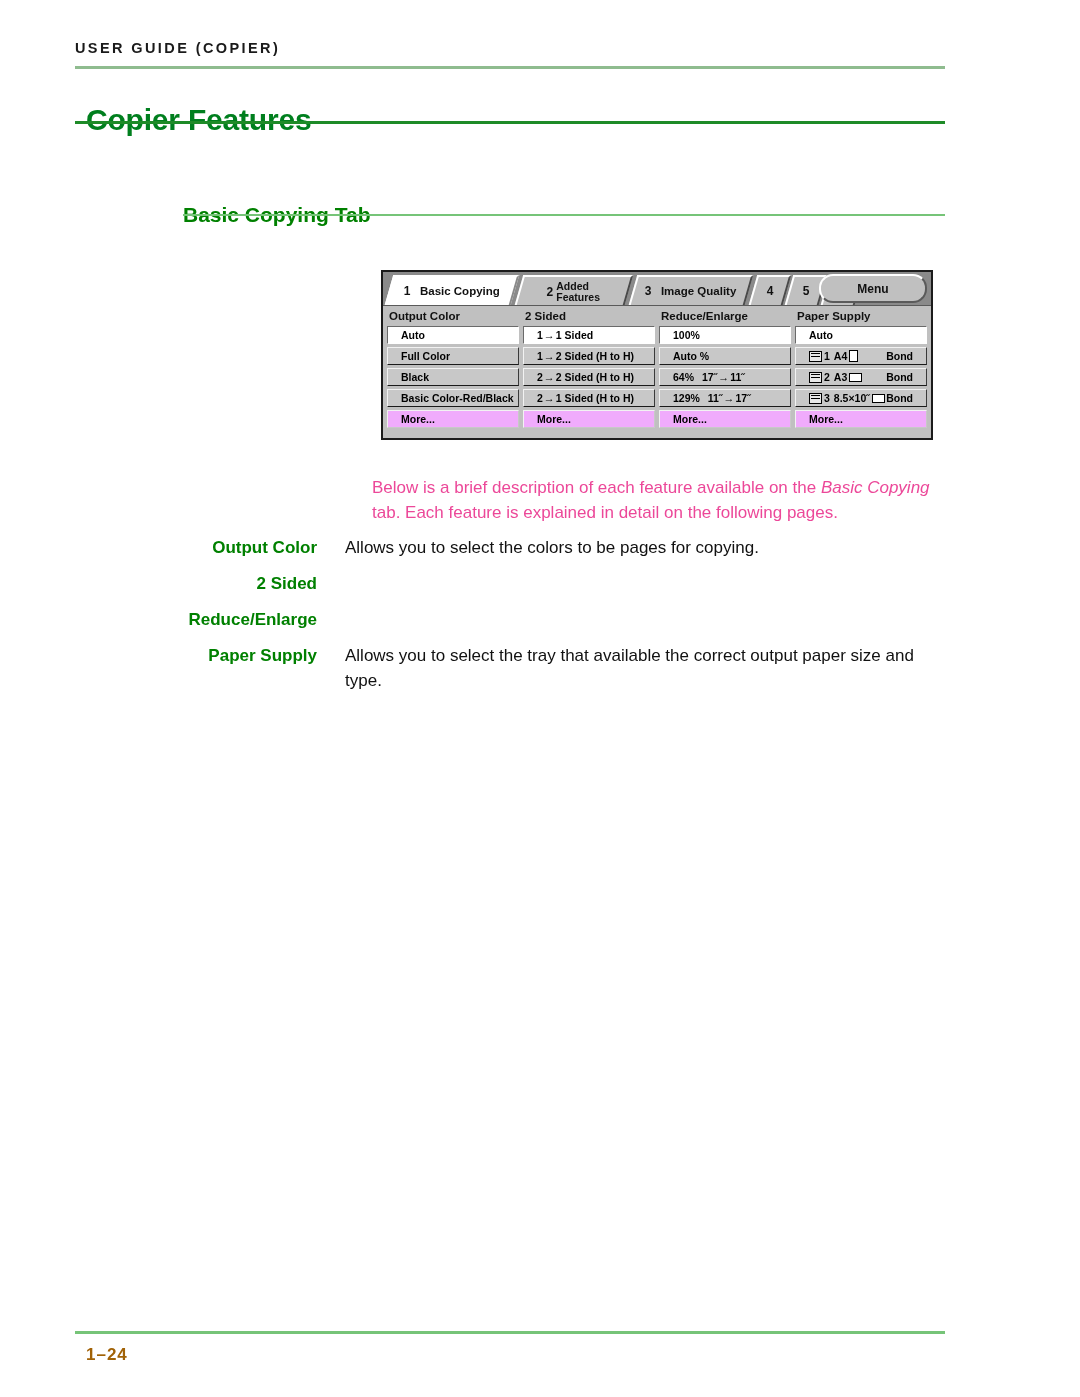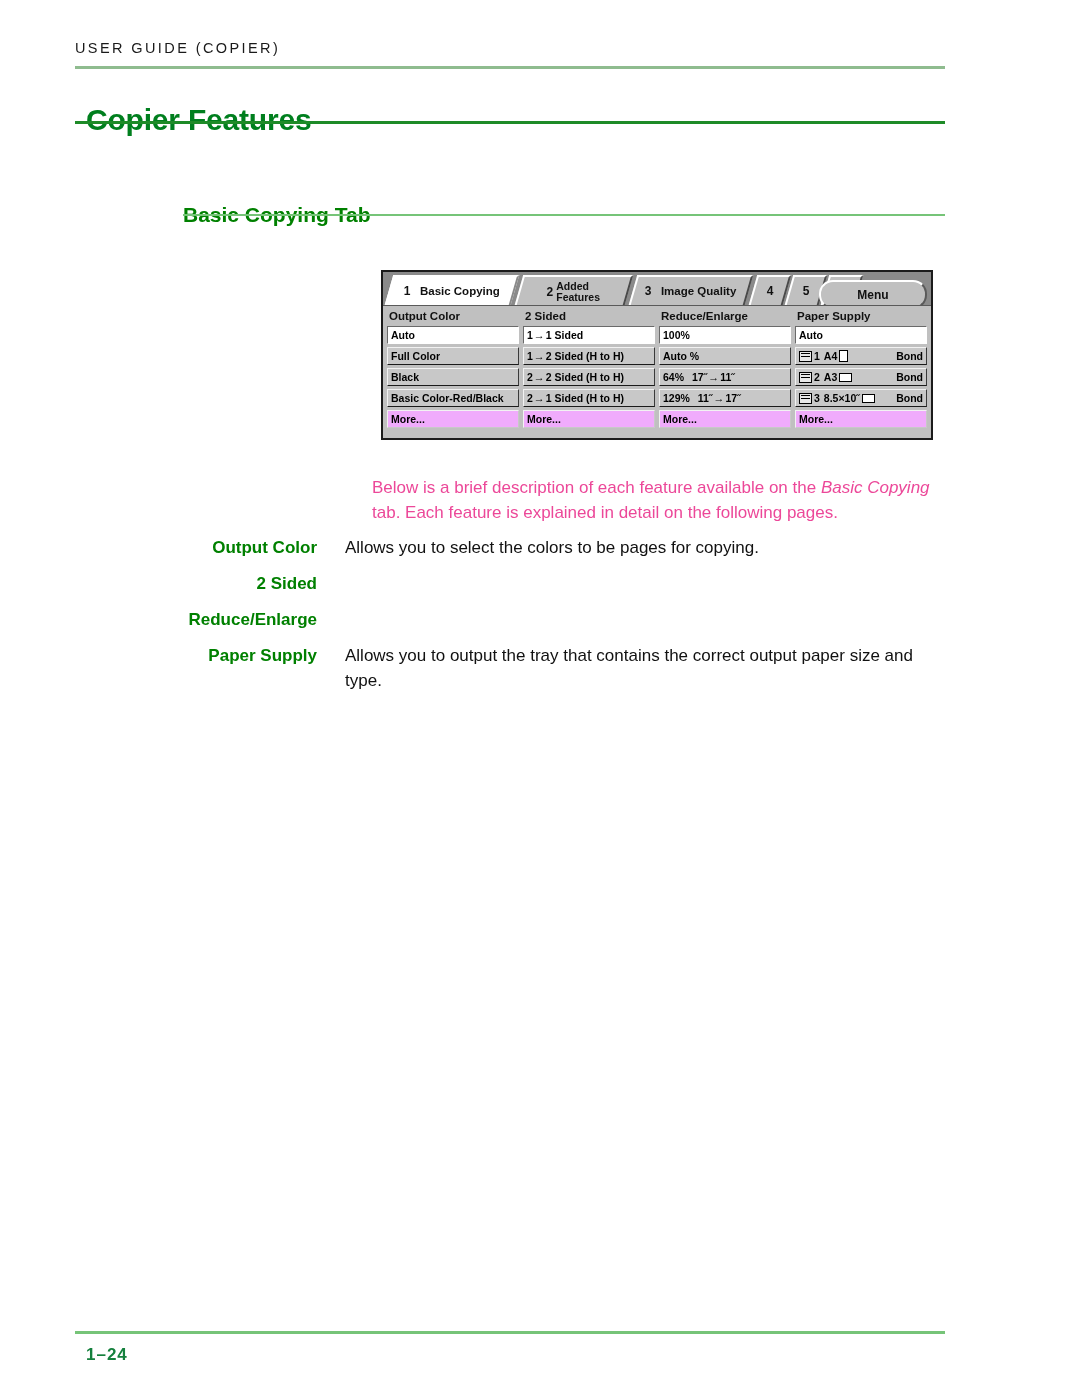--- a/index.html
+++ b/index.html
@@ -16,21 +16,21 @@
     overflow: hidden;
   }
 
   
   .running-header {
     position: absolute;
     left: 75px;
     top: 40px;
     width: 870px;
     font-size: 14.5px;
-    font-weight: 400;
+    font-weight: 700;
     letter-spacing: 2.4px;
     color: #1a1a1a;
   }
   .rule-header {
     position: absolute;
     left: 75px;
     top: 66px;
     width: 870px;
     height: 3px;
     background: #8FBC8F;
@@ -131,21 +131,21 @@
   }
   .tab-twoline .tab-stack {
     display: flex;
     flex-direction: column;
     align-items: flex-start;
     font-size: 10.5px;
   }
 
   .tab-menu {
     position: absolute;
-    top: 8px;
+    top: 2px;
     right: 4px;
     width: 108px;
     height: 29px;
     background: #c0c0c0;
     border: 2px solid #ffffff;
     border-right-color: #5a5a5a;
     border-bottom-color: #5a5a5a;
     border-radius: 14px;
     box-sizing: border-box;
     display: flex;
@@ -180,21 +180,21 @@
     height: 18px;
     margin-bottom: 3px;
     background: #c8c8c8;
     border-top: 1.5px solid #f2f2f2;
     border-left: 1.5px solid #f2f2f2;
     border-right: 1.5px solid #3a3a3a;
     border-bottom: 1.5px solid #1a1a1a;
     box-sizing: border-box;
     display: flex;
     align-items: center;
-    padding: 0 3px;
+    padding: 0 13px;
     font-size: 10.5px;
     font-weight: bold;
     color: #000;
     white-space: nowrap;
     overflow: hidden;
   }
   .btn.selected {
     background: #ffffff;
     border-top-color: #6a6a6a;
     border-left-color: #6a6a6a;
@@ -304,21 +304,21 @@
     height: 2.5px;
     background: #76C478;
   }
   .folio {
     position: absolute;
     left: 86px;
     top: 1345px;
     font-size: 17px;
     font-weight: bold;
     letter-spacing: 1px;
-    color: #15803d;
+    color: #a16207;
   }
 </style>
 </head>
 <body>
 
 <div class="running-header">USER GUIDE (COPIER)</div>
 <div class="rule-header"></div>
 
 <h1 class="chapter-title">Copier Features</h1>
 <div class="rule-title"></div>
@@ -486,19 +486,19 @@
   <div class="defrow">
     <div class="defterm">2 Sided</div>
   </div>
 
   <div class="defrow">
     <div class="defterm">Reduce/Enlarge</div>
   </div>
 
   <div class="defrow">
     <div class="defterm">Paper Supply</div>
-    <div class="defdesc">Allows you to output the tray that contains the correct output paper size and type.</div>
+    <div class="defdesc">Allows you to select the tray that available the correct output paper size and type.</div>
   </div>
 
 </div>
 
 <div class="rule-footer"></div>
 <div class="folio">1–24</div>
 
 </body></html>

